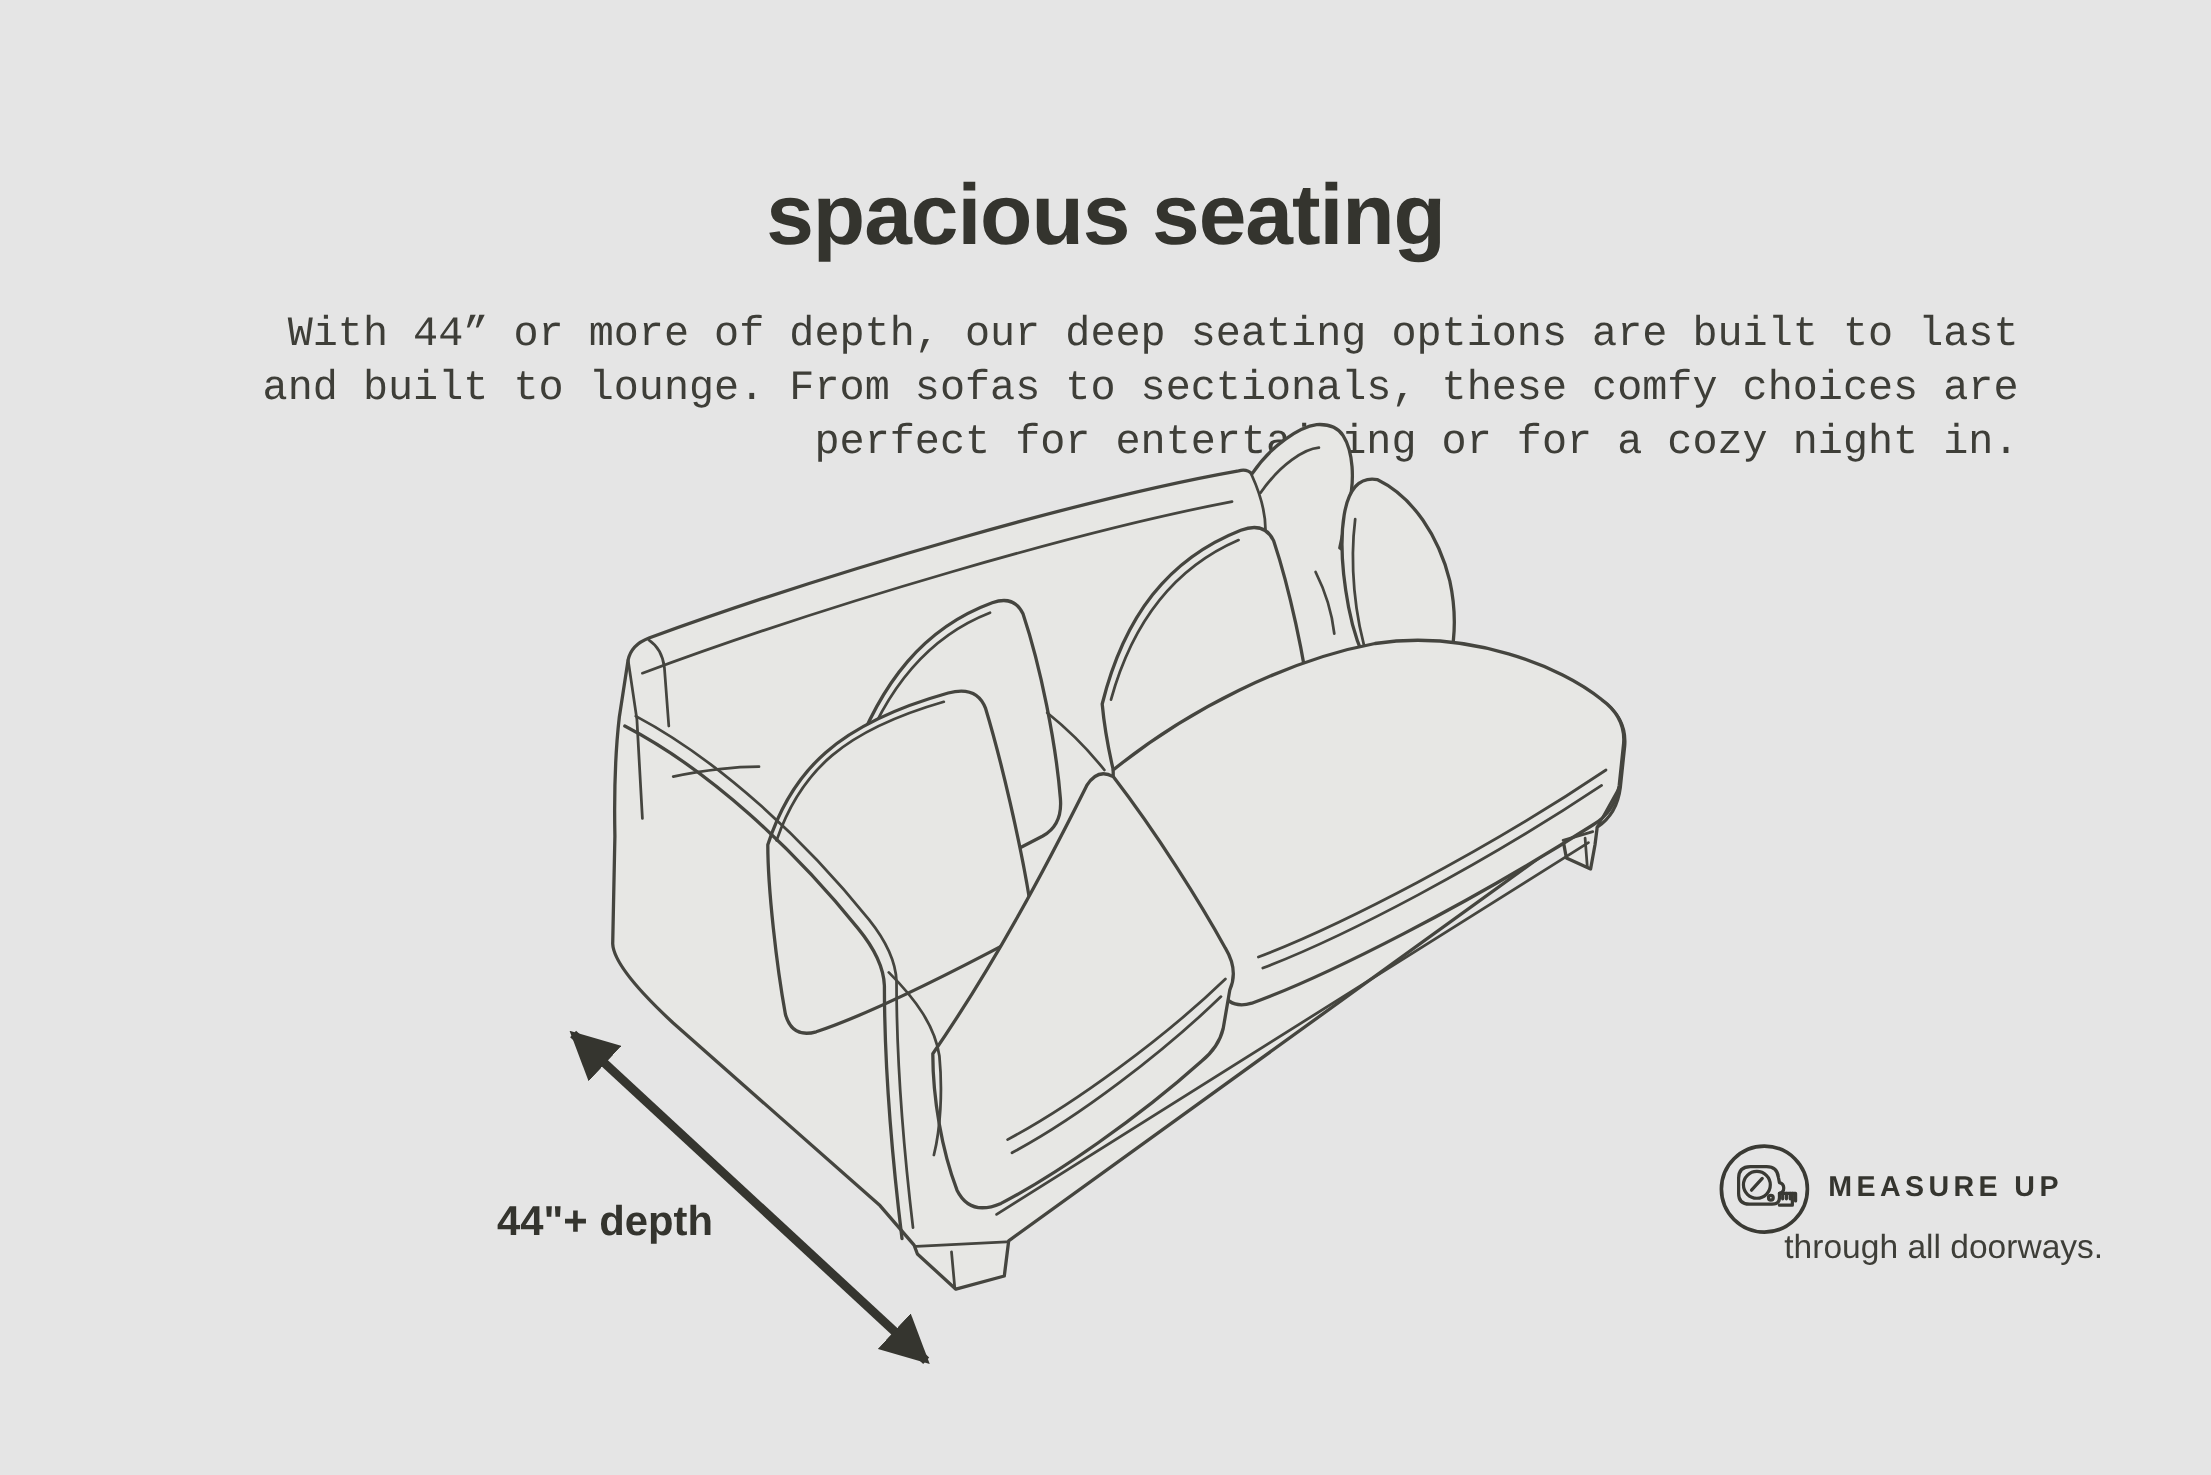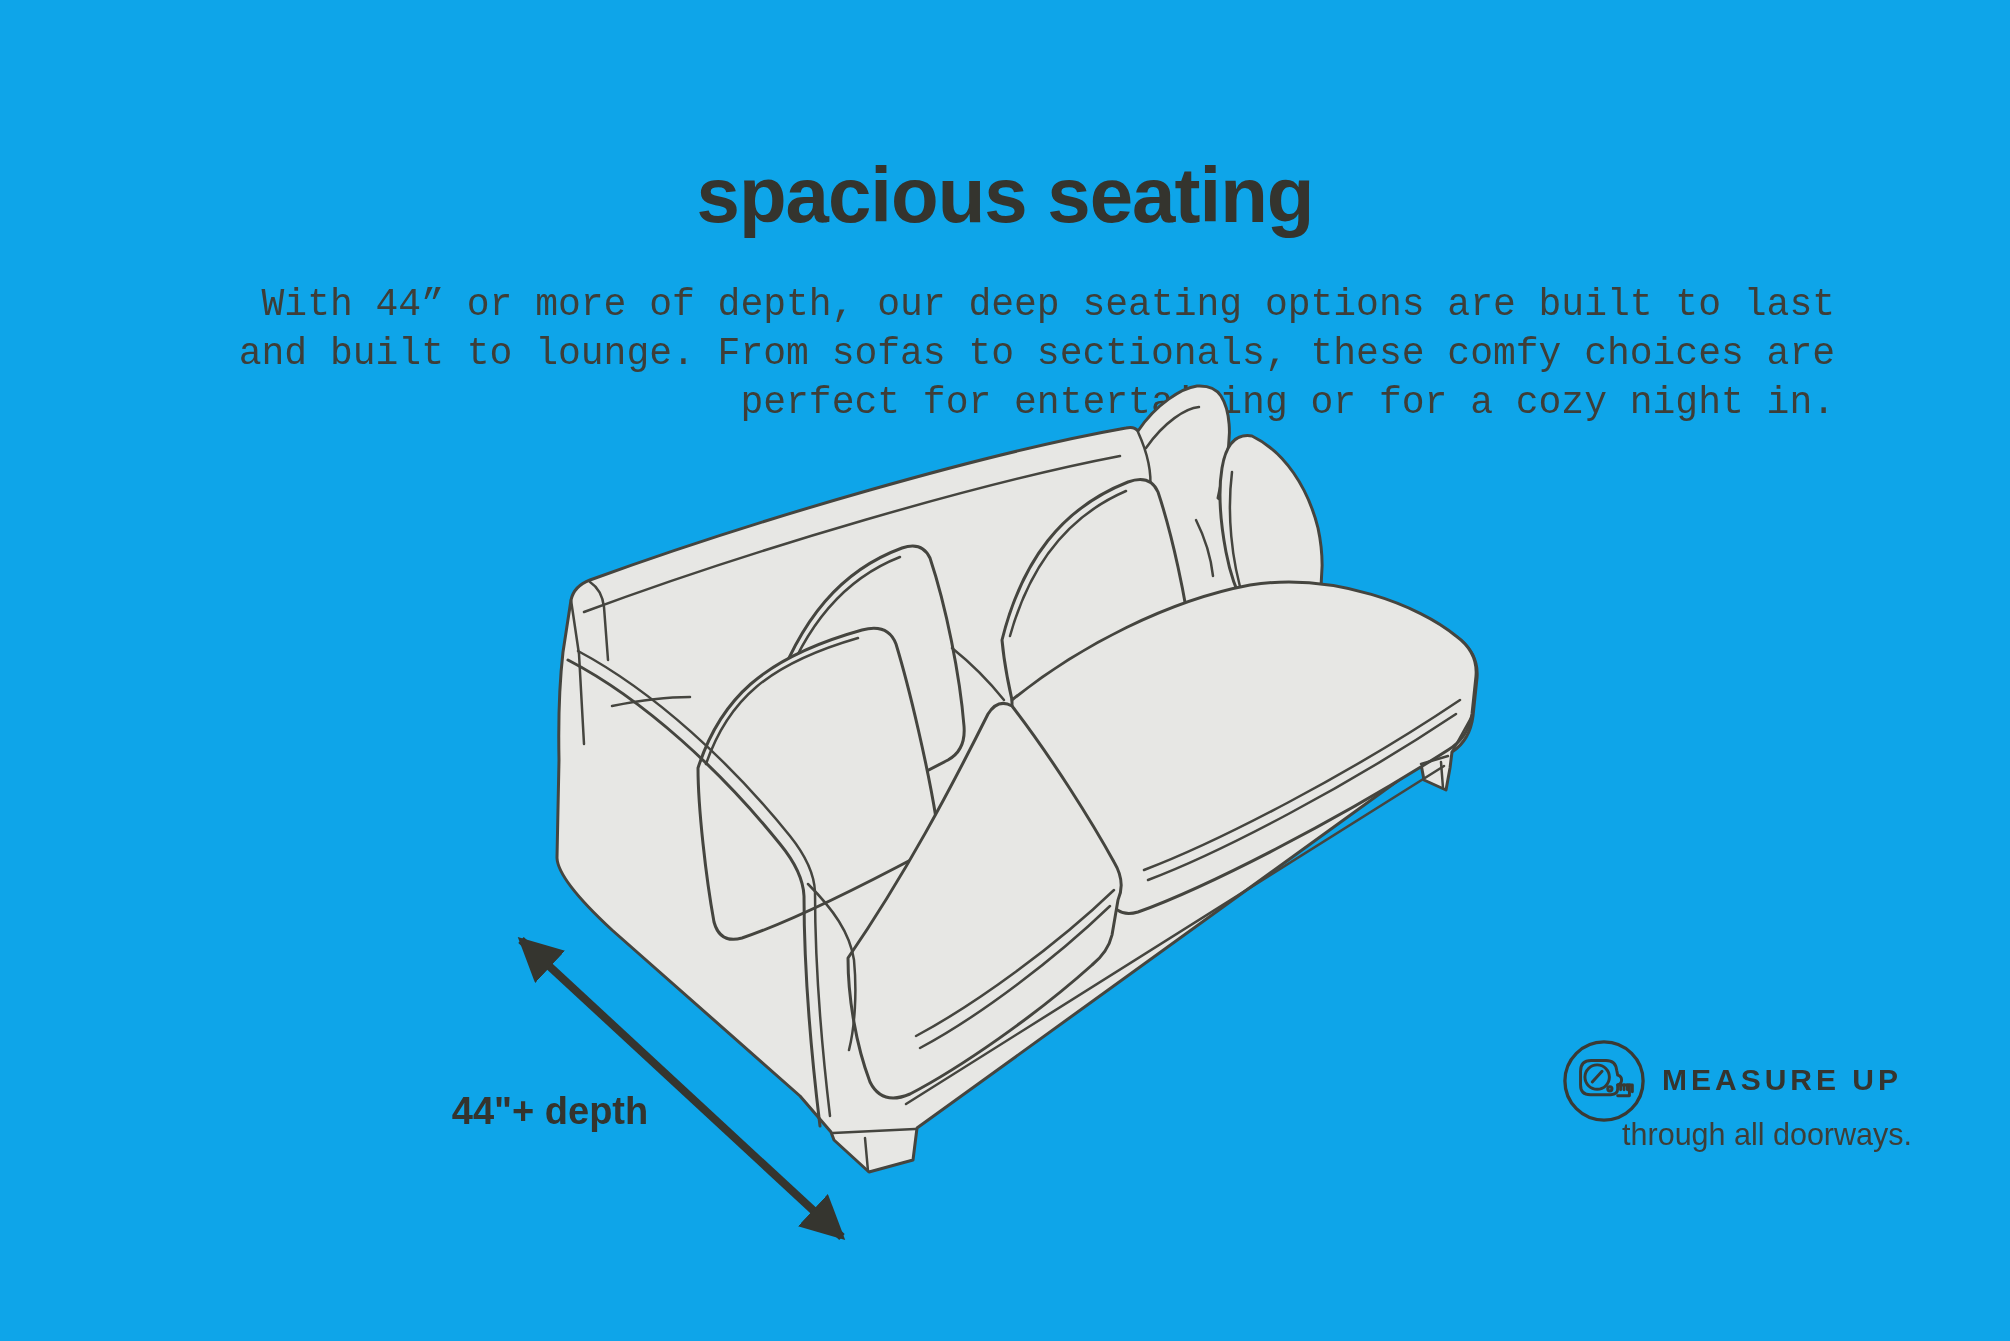--- a/index.html
+++ b/index.html
@@ -1,19 +1,19 @@
 <!DOCTYPE html>
 <html><head>
 <meta charset="utf-8">
 <style>
   html,body{margin:0;padding:0;background:#fff;}
   .canvas{
     position:relative;
     width:2010px;height:1341px;
-    background:#0ea5e9;
+    background:#e5e5e5;
     font-family:"Liberation Sans", sans-serif;
     overflow:hidden;
   }
   .title{
     position:absolute;left:0;right:0;top:98px;
     text-align:center;
     font-size:78px;font-weight:700;letter-spacing:-1px;
     color:#34342e;
   }
   .intro{
@@ -26,21 +26,21 @@
   .scene{position:absolute;left:0;top:0;width:2010px;height:1341px;}
   .depth-label{
     position:absolute;left:380px;top:1090px;width:340px;
     text-align:center;
     font-size:38px;font-weight:700;
     color:#34342e;
   }
   .measure-icon{position:absolute;left:1561px;top:1038px;width:86px;height:86px;}
   .measure-heading{
     position:absolute;left:1662px;top:1063px;
-    font-size:30px;font-weight:700;letter-spacing:4px;
+    font-size:26px;font-weight:700;letter-spacing:4px;
     color:#35352f;white-space:nowrap;
   }
   .measure-note{
     position:absolute;left:1470px;width:442px;top:1114px;
     text-align:right;
     font-size:30.5px;line-height:41.5px;
     color:#3e3e38;
   }
   .measure-note span{display:block;}
 </style>

